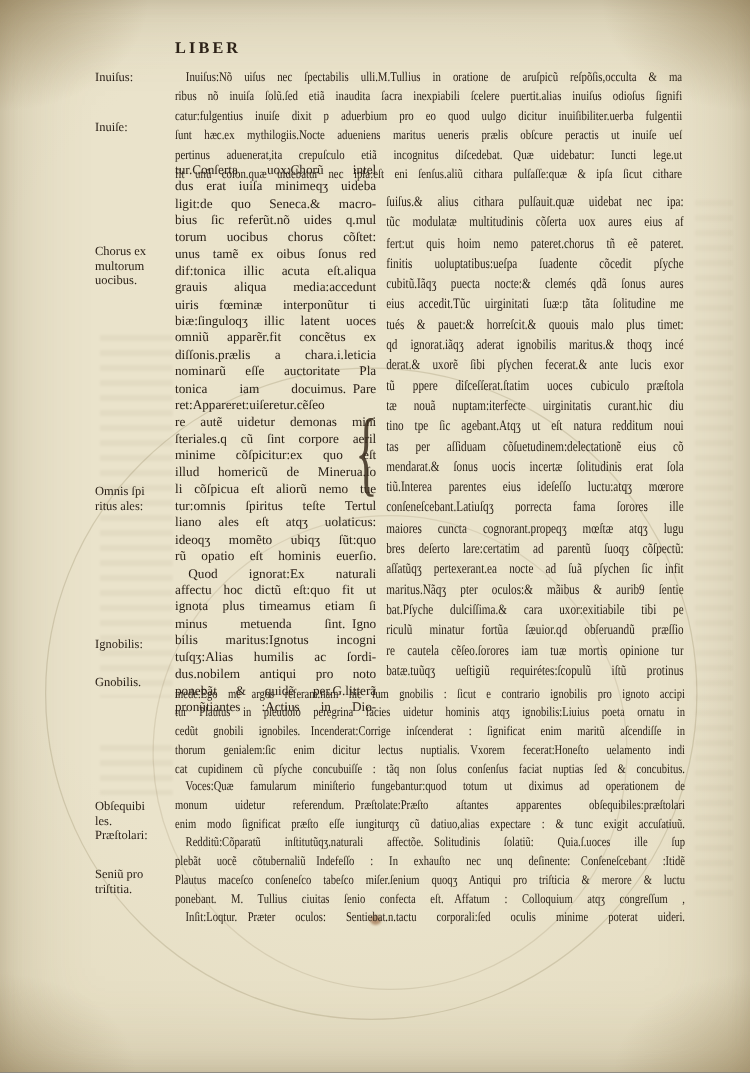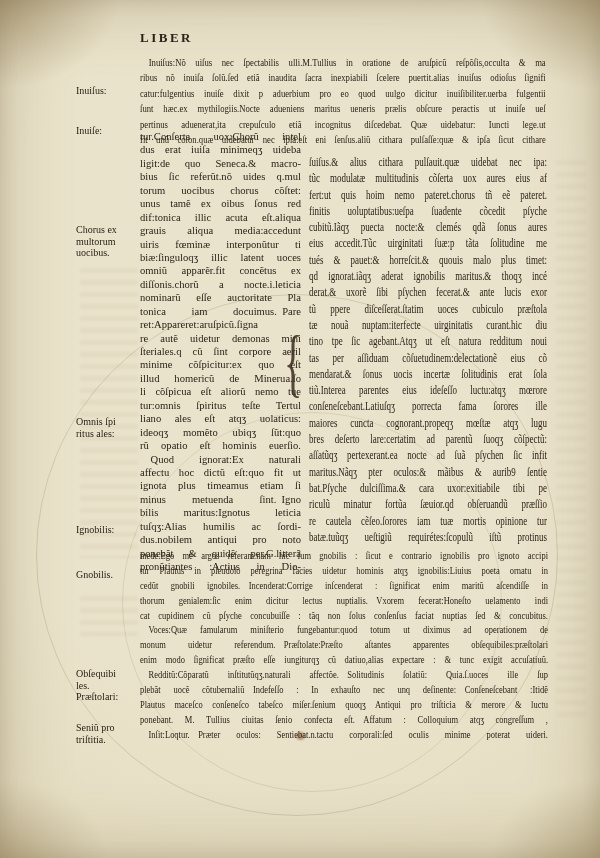--- a/index.html
+++ b/index.html
@@ -34,21 +34,21 @@
   .ghost.g1{left:80px;top:268px;height:290px;}
   .ghost.g2{left:80px;top:596px;height:40px;}
   .ghost.g3{left:556px;top:160px;width:30px;height:560px;opacity:.35;}
 
   .stain{position:absolute;left:296px;top:732px;width:9px;height:8px;border-radius:50%;
     background:#8a5630;opacity:.55;filter:blur(1px);}
 
   .header{position:absolute;left:140px;top:30px;width:410px;
     font-size:13px;font-weight:bold;letter-spacing:2.5px;}
 
-  .margin-notes{position:absolute;left:76px;top:0;width:64px;height:688px;font-size:10px;margin-top:28px;}
+  .margin-notes{position:absolute;left:76px;top:0;width:64px;height:688px;font-size:10px;}
   .margin-note{position:absolute;left:0;width:64px;line-height:11.6px;white-space:pre-line;}
 
   .textblock{position:absolute;transform-origin:0 0;}
   .line{text-align:justify;text-align-last:justify;white-space:normal;}
 
   .intro{left:140px;top:55px;width:496px;transform:scaleX(.818);
     font-size:10.6px;}
   .intro .line{line-height:15.4px;height:15.4px;overflow:hidden;}
 
   .left-col{left:140px;top:130px;width:161px;font-size:10.6px;}
@@ -79,21 +79,21 @@
   <div class="header">LIBER</div>
 
   <div class="margin-notes">
       <div class="margin-note" style="top: 57px;">Inuiſus:</div>
       <div class="margin-note" style="top: 97px;">Inuiſe:</div>
       <div class="margin-note" style="top: 196px;">Chorus ex
 multorum
 uocibus.</div>
       <div class="margin-note" style="top: 388px;">Omnis ſpi
 ritus ales:</div>
-      <div class="margin-note" style="top: 496px;">Ignobilis:</div>
+      <div class="margin-note" style="top: 510px;">Ignobilis:</div>
       <div class="margin-note" style="top: 541px;">Gnobilis.</div>
       <div class="margin-note" style="top: 640px;">Obſequibi
 les.
 Præſtolari:</div>
       <div class="margin-note" style="top: 694px;">Seniũ pro
 triſtitia.</div>
     </div>
 
   <div class="textblock intro">
       <div class="line"> Inuiſus:Nõ uiſus nec ſpectabilis ulli.M.Tullius in oratione de aruſpicũ reſpõſis,occulta &amp; ma</div>
@@ -109,38 +109,38 @@
       <div class="line">dus erat iuiſa minimeqʒ uideba</div>
       <div class="line">ligit:de quo Seneca.&amp; macro-</div>
       <div class="line">bius ſic referũt.nõ uides q.mul</div>
       <div class="line">torum uocibus chorus cõſtet:</div>
       <div class="line">unus tamẽ ex oibus ſonus red</div>
       <div class="line">dif:tonica illic acuta eſt.aliqua</div>
       <div class="line">grauis aliqua media:accedunt</div>
       <div class="line">uiris fœminæ interponũtur ti</div>
       <div class="line">biæ:ſinguloqʒ illic latent uoces</div>
       <div class="line">omniũ apparẽr.fit concẽtus ex</div>
-      <div class="line">diſſonis.chorũ a nocte.i.leticia</div>
+      <div class="line">diſſonis.prælis a chara.i.leticia</div>
       <div class="line">nominarũ eſſe auctoritate Pla</div>
       <div class="line">tonica iam docuimus. Pare</div>
-      <div class="line">ret:Appareret:aruſpicũ.ſigna</div>
+      <div class="line">ret:Appareret:uiſeretur.cẽſeo</div>
       <div class="line">re autẽ uidetur demonas mini</div>
       <div class="line">ſteriales.q cũ ſint corpore aeril</div>
       <div class="line">minime cõſpicitur:ex quo eſt</div>
       <div class="line">illud homericũ de Minerua.ſo</div>
       <div class="line">li cõſpicua eſt aliorũ nemo tue</div>
       <div class="line">tur:omnis ſpiritus teſte Tertul</div>
       <div class="line">liano ales eſt atqʒ uolaticus:</div>
       <div class="line">ideoqʒ momẽto ubiqʒ ſũt:quo</div>
       <div class="line">rũ opatio eſt hominis euerſio.</div>
       <div class="line"> Quod ignorat:Ex naturali</div>
       <div class="line">affectu hoc dictũ eſt:quo fit ut</div>
       <div class="line">ignota plus timeamus etiam ſi</div>
       <div class="line">minus metuenda ſint. Igno</div>
-      <div class="line">bilis maritus:Ignotus leticia</div>
+      <div class="line">bilis maritus:Ignotus incogni</div>
       <div class="line">tuſqʒ:Alias humilis ac ſordi-</div>
       <div class="line">dus.nobilem antiqui pro noto</div>
       <div class="line">ponebãt &amp; quidẽ per.G.litterã</div>
       <div class="line">pronũtiantes :Actius in Dio-</div>
     </div>
 
   <div class="textblock right-col">
       <div class="line">ſuiſus.&amp; alius cithara pulſauit.quæ uidebat nec ipa:</div>
       <div class="line">tũc modulatæ multitudinis cõſerta uox aures eius af</div>
       <div class="line">fert:ut quis hoim nemo pateret.chorus tñ eẽ pateret.</div>

